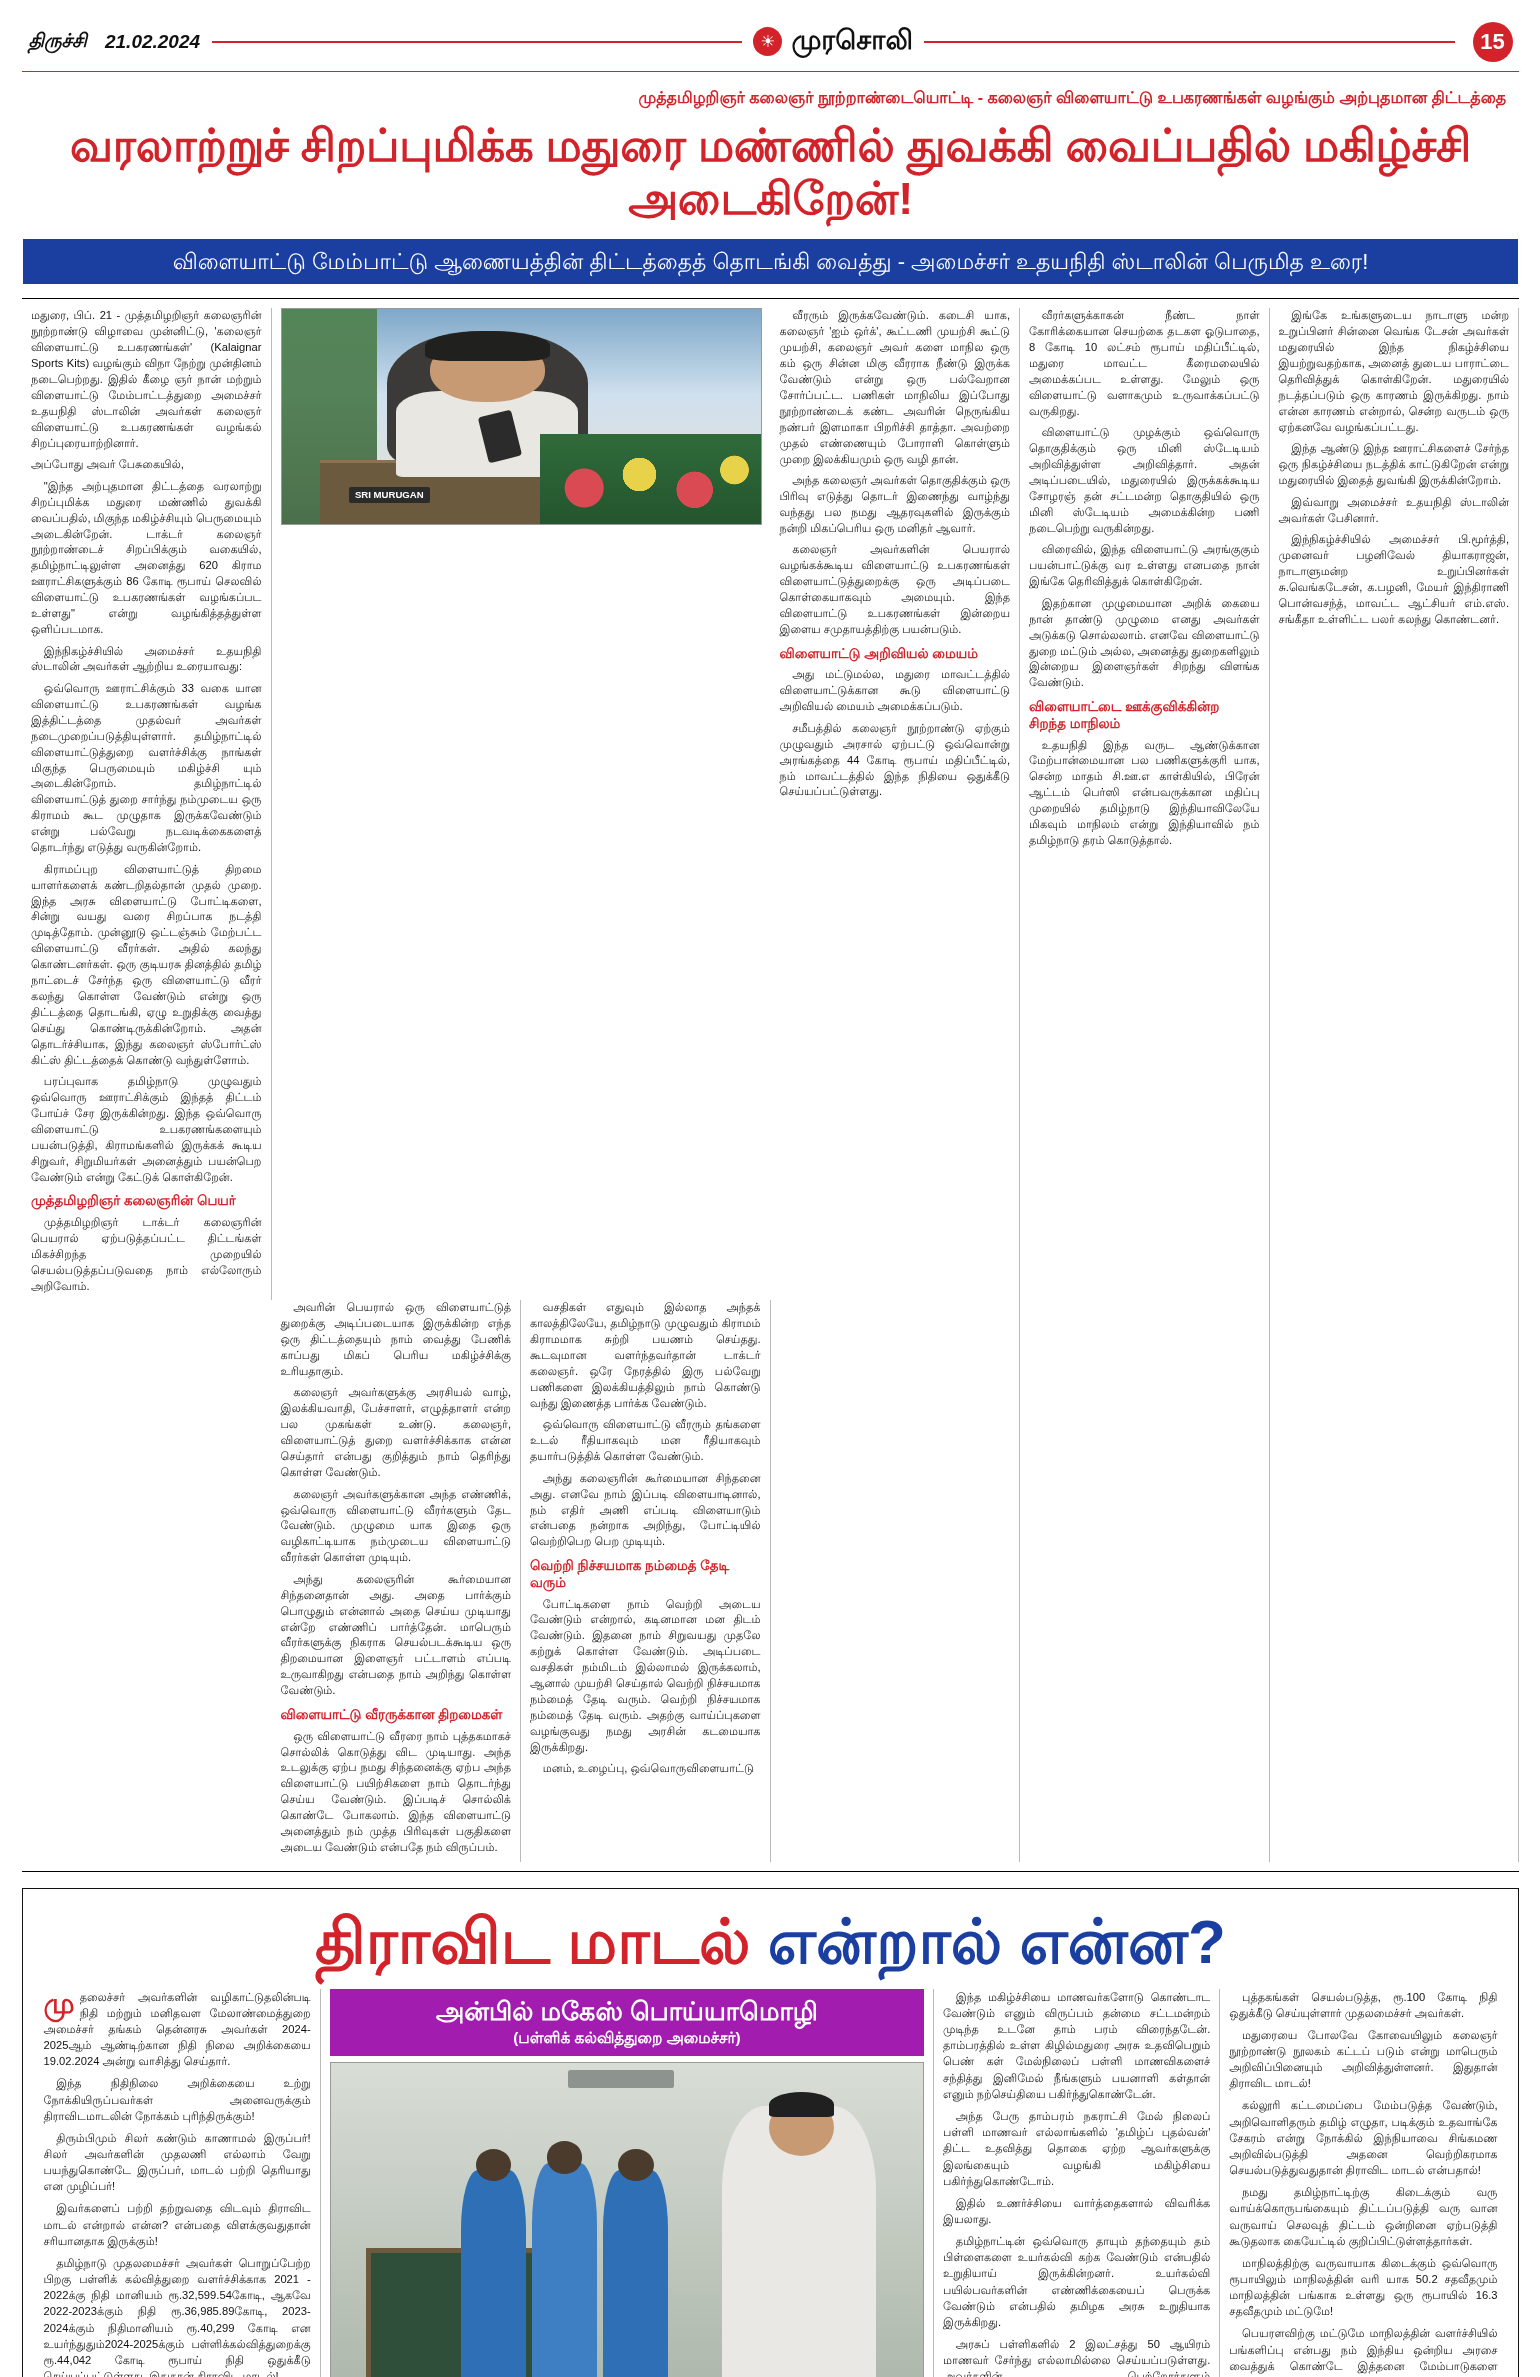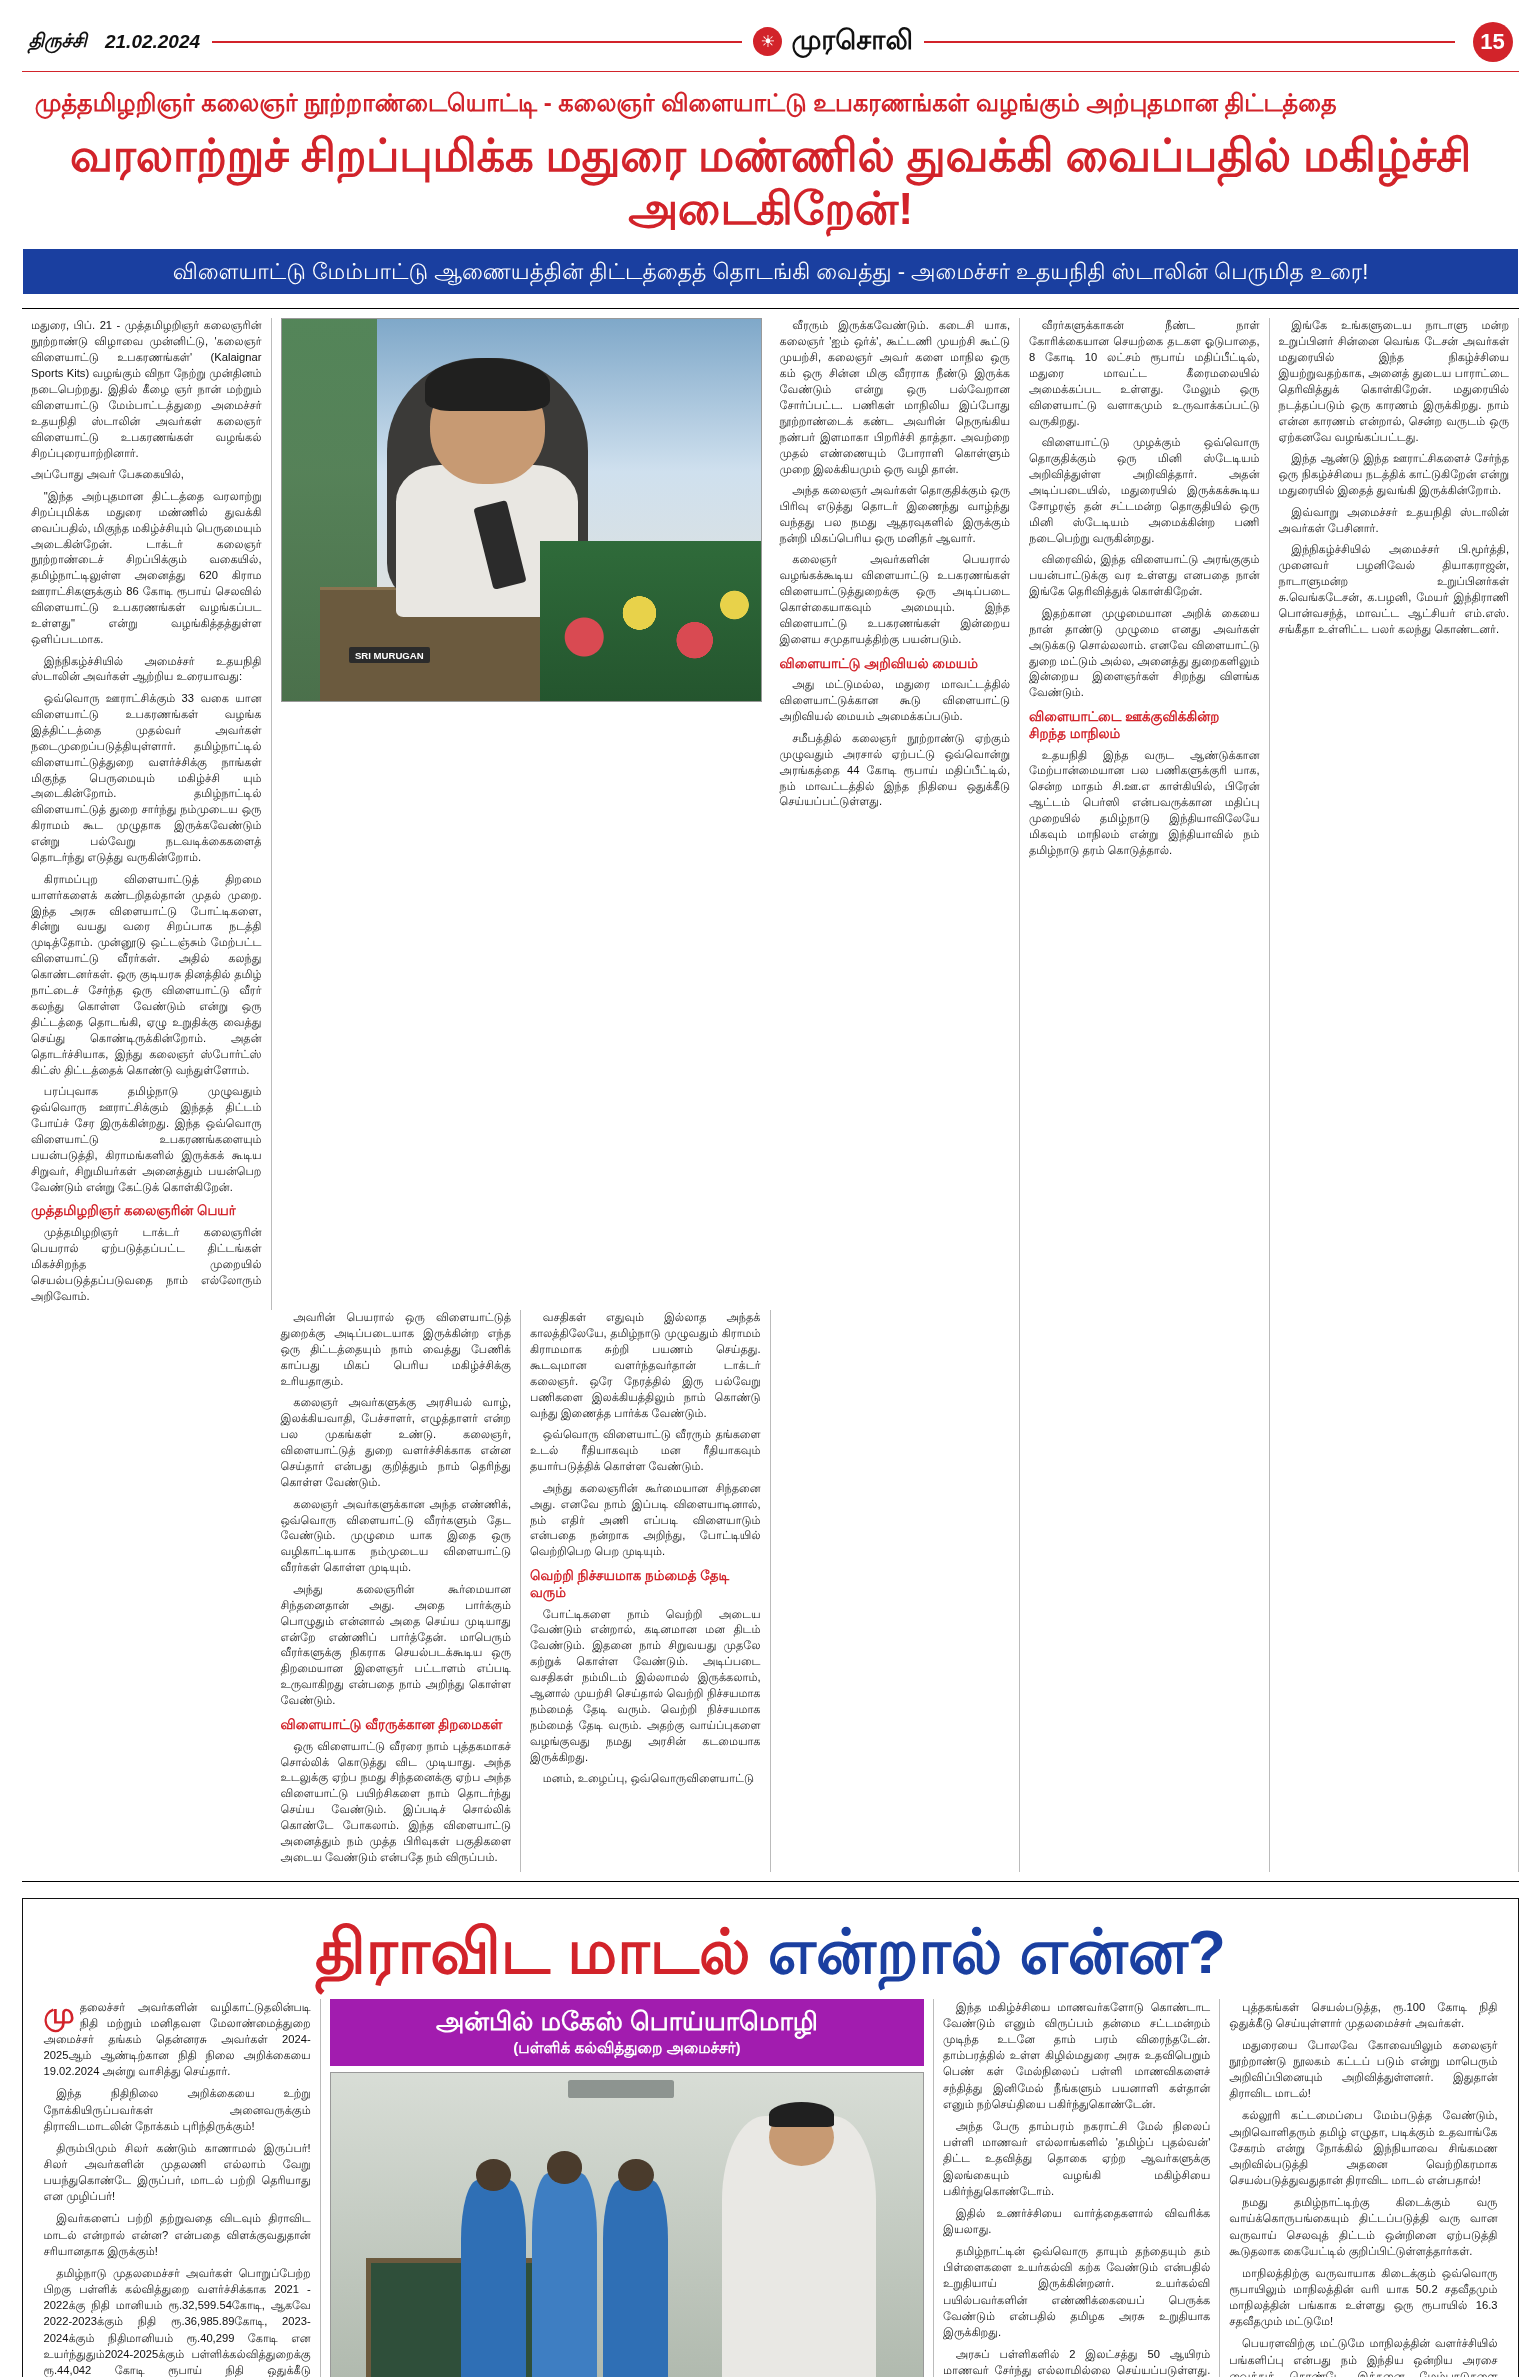--- a/index.html
+++ b/index.html
@@ -46,23 +46,23 @@
   .mh-page {
     width: 40px; height: 40px; border-radius: 50%;
     background:#d2232a; color:#fff;
     display:flex; align-items:center; justify-content:center;
     font-size: 22px; font-weight: bold;
     margin-left: 6.4px;
   }
 
   
   .kicker {
-    text-align:left;
+    text-align:right;
     color:#d2232a;
-    font-size: 24px;
+    font-size: 16px;
     font-weight: bold;
     padding: 16.6px 12.8px 7.7px 12.8px;
     line-height: 1.25;
   }
   .headline {
     text-align:center;
     color:#d2232a;
     font-size: 45px;
     font-weight: bold;
     line-height: 1.18;
@@ -112,21 +112,21 @@
   }
   .col h4.red { color:#d2232a; }
 
   
   .photo-top {
     grid-column: 2 / span 2;
     margin: 0 9px 6.4px 9px;
   }
   .photo-frame {
     width: 100%;
-    height: 384px;
+    height: 217px;
     position: relative;
     overflow: hidden;
     background: linear-gradient(180deg,#7fa8c9 0%, #cfe0ee 40%, #e8e2d4 100%);
     border: 0.6px solid #999;
   }
   .pf-person {
     position:absolute; left: 22%; top: 10%;
     width: 42%; height: 64%;
     background: #3b3a38;
     border-radius: 46% 46% 18% 18% / 38% 38% 16% 16%;

